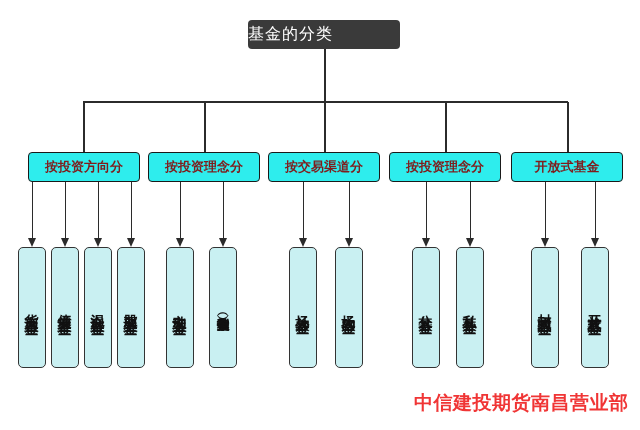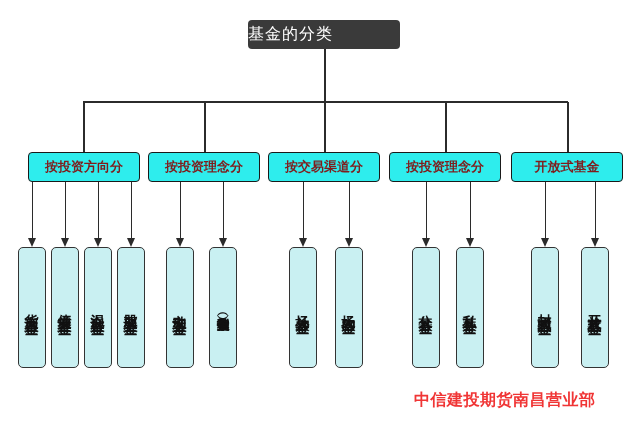--- a/index.html
+++ b/index.html
@@ -55,21 +55,21 @@
   .leaf span{
     writing-mode:vertical-rl;text-orientation:mixed;
     font-size:14px;font-weight:bold;color:#111;letter-spacing:2px;
     line-height:1;white-space:nowrap;
   }
   .leaf.tight span{font-size:12.5px;letter-spacing:0;}
 
   
   .caption{
     position:absolute;left:414px;top:390px;
-    font-size:16px;font-weight:bold;color:var(--caption-red,#f03535);
+    font-size:19px;font-weight:bold;color:var(--caption-red,#f03535);
     letter-spacing:0.5px;
   }
 </style>
 </head>
 <body>
 
 <div class="stage">
 
   <div class="root-node">
     <span>基金的分类</span>

